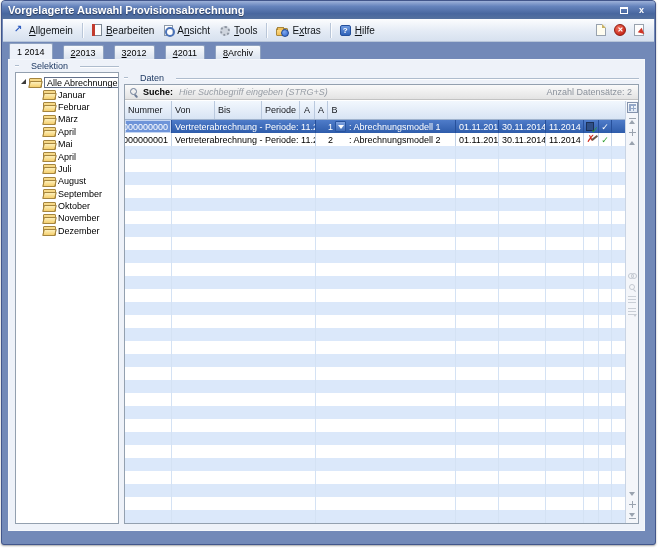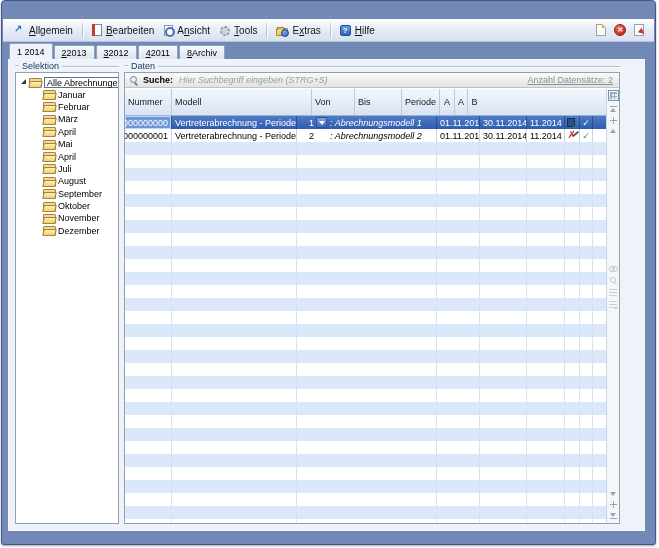--- a/index.html
+++ b/index.html
@@ -64,35 +64,35 @@
   .i-cancel { width:12px; height:12px; border-radius:50%; border:1px solid #8f1d12; position:relative;
     background:radial-gradient(circle at 35% 30%, #f2705c, #c8281a 75%); }
   .i-cancel::after { content:"\2715"; position:absolute; left:2.5px; top:1px; color:#fff; font-size:7px; font-weight:bold; }
   .i-exit { width:10px; height:12px; background:#fdfdfd; border:1px solid #98a2ae; position:relative; }
   .i-exit::after { content:""; position:absolute; right:-2px; bottom:0; width:0; height:0;
     border-top:3px solid transparent; border-bottom:3px solid transparent; border-left:6px solid #d03425;
     transform:rotate(40deg); }
 
   
   .tabstrip { position:absolute; top:42px; left:7px; right:11px; height:16px; display:flex; align-items:flex-end; }
-  .tab { display:inline-flex; align-items:center; height:14px; padding:0 7px; margin-right:1px;
+  .tab { display:inline-flex; align-items:center; height:14px; padding:0 7px; margin-right:10px;
     background:linear-gradient(#f8fafc,#dce4ef); border:1px solid #8fa2c0; border-bottom:none;
     border-radius:2px 2px 0 0; font-size:9px; color:#000; cursor:pointer; position:relative; }
   .tab.active { height:16px; background:var(--page,#eef2f9); z-index:3; }
 
   .tabpage {
     position:absolute; top:58px; left:6px; right:10px; bottom:13px;
     background:var(--page,#eef2f9); border:1px solid #f4f7fb;
   }
 
   
   .group { position:absolute; top:1px; bottom:6px; }
   .g-sel { left:6px; width:104px; }
-  .g-dat { left:115px; right:24px; }
-  .group-label { height:10px; display:flex; align-items:center; gap:3px; font-size:9px; color:#1f3a63; }
+  .g-dat { left:115px; right:5px;margin-top:12px; }
+  .group-label { height:10px; display:flex; align-items:center; gap:12px; font-size:9px; color:#1f3a63; }
   .gl-pre { width:4px; height:2px; border-top:1px solid #aebccd; border-bottom:1px solid #fdfdfe; }
   .gl-line { flex:1; height:2px; border-top:1px solid #aebccd; border-bottom:1px solid #fdfdfe; margin-top:1px; }
   .box { position:absolute; left:0; right:0; top:11px; bottom:0; background:#fff; border:1px solid #93a0af; overflow:hidden; }
 
   
   .tree { padding:3px 0 0 2px; font-size:9px; }
   .t-row { display:flex; align-items:center; height:12.4px; gap:3px; cursor:pointer; white-space:nowrap; }
   .t-arrow { width:0; height:0; border-left:5px solid transparent; border-bottom:5px solid #3a3a3a; margin:0 0 2px 3px; }
   .t-root-label { border:1px solid #62708a; padding:0 2px; height:11px; line-height:10px; background:#fff; }
   .t-child { padding-left:25px;align-items:center; }
@@ -107,47 +107,47 @@
     display:flex; align-items:center; padding:0 4px; gap:4px;justify-content:center; }
   .mag { width:10px; height:10px; position:relative; flex:0 0 auto; }
   .mag::before { content:""; position:absolute; left:1px; top:1px; width:5px; height:5px;
     border:1.5px solid #6b7b96; border-radius:50%; }
   .mag::after { content:""; position:absolute; right:1px; bottom:0; width:4px; height:2px;
     background:#6b7b96; transform:rotate(45deg); border-radius:1px; }
   .search-label { font-size:9px; font-weight:bold; color:#000; }
   .search-input { flex:1; border:0; background:transparent; outline:none;
     font:italic 9px "Liberation Sans", sans-serif; color:#444; min-width:10px; }
   .search-input::placeholder { color:#989ea6; font-style:italic; }
-  .count { font-size:9px; color:#8b929c; white-space:nowrap; padding-right:2px;text-decoration:underline; }
+  .count { font-size:9px; color:#8b929c; white-space:nowrap; padding-right:2px; }
 
   
   .grid-main { position:absolute; top:16px; left:0; right:0; bottom:0; display:flex; }
   .cols { flex:1; overflow:hidden; }
-  .hrow { display:flex; height:27px; background:linear-gradient(var(--hdr-from,#f2f7fd), var(--hdr-to,#d8e4f4));
+  .hrow { display:flex; height:19px; background:linear-gradient(var(--hdr-from,#f2f7fd), var(--hdr-to,#d8e4f4));
     border-bottom:1px solid #9fb2cd; }
   .hcell { font-size:9px; color:#15181d; padding:0 3px; display:flex; align-items:center;
     border-right:1px solid #bac9de; white-space:nowrap; overflow:hidden; }
   .c0 { width:47px; } .c1 { flex:1; } .c2 { width:140px; } .c3 { width:43px; } .c4 { width:47px; } .c5 { width:38px; }
   .c6 { width:15px; justify-content:center; padding:0 1px; }
   .c7 { width:13px; justify-content:center; padding:0; }
   .c8 { width:13px; justify-content:center; padding:0; border-right:0 !important; }
 
   .drow { display:flex; height:13px; font-size:9px; }
   .dcell { display:flex; align-items:center; padding:0 3px; border-right:1px solid #c3d2e6;
     white-space:nowrap; overflow:hidden; }
   .drow.sel { background:linear-gradient(var(--sel-from,#4f7cc9), var(--sel-to,#2e5cab)); color:#fff; }
   .drow.sel .dcell { border-right-color:#27509b; }
   .drow.plain { background:#fff; color:#000; }
   .drow.stripe .dcell { border-right-color:#d4e2f4; }
   .drow.blue { background:var(--stripe,#dbe8fa); }
   .drow.white { background:#fff; }
   .num { justify-content:flex-end; }
   .cell-focus { background:#6e94d9; box-shadow:inset 0 0 0 1px #c4d5f2; }
   .m-num { width:14px; text-align:right; margin-right:2px; flex:0 0 auto; }
-  .m-text { margin-left:3px;font-style:italic; }
+  .m-text { margin-left:3px; }
   .dd { width:11px; height:11px; flex:0 0 auto; background:linear-gradient(#7fa3e0,#3c69b6);
     border:1px solid #27539f; border-radius:1px; display:flex; align-items:center; justify-content:center; cursor:pointer; }
   .dd::after { content:""; border-left:3px solid transparent; border-right:3px solid transparent; border-top:4px solid #fff; }
   .dd-sp { width:11px; flex:0 0 auto; }
 
   .st-done { position:relative; width:11px; height:10px; flex:0 0 auto; }
   .st-done::before { content:""; position:absolute; left:0; top:0; width:6px; height:7px;
     background:#2f4f86; border:1px solid #1c3157; }
   .st-done::after { content:"\2713"; font-family:"DejaVu Sans",sans-serif; position:absolute; right:-2px; bottom:-3px;
     color:var(--green,#3dbf3d); font-size:9px; font-weight:bold; }
@@ -188,20 +188,27 @@
     background:#99a2ae; transform:rotate(45deg); }
   .lines { background:repeating-linear-gradient(#a7afba 0 1px, transparent 1px 3px); width:8px; height:7px; }
   .lines.arr::after { content:""; position:absolute; right:-1px; bottom:-2px; width:0; height:0;
     border-left:2.5px solid transparent; border-right:2.5px solid transparent; border-top:3px solid #a7afba; }
 </style>
 </head>
 <body>
 
 <div class="window">
 
+  <div class="titlebar">
+    <span class="title">Vorgelagerte Auswahl Provisionsabrechnung</span>
+    <span class="tb-btn">
+        <span class="restore-glyph"></span>
+      </span>
+    <span class="tb-btn">x</span>
+  </div>
 
   <div class="menubar">
     <div class="menu-group" id="menu-groups">
         <button class="menu-item">
           <span class="mi i-nav-arrow"></span>
           <span><u>A</u>llgemein</span>
         </button>
         <span class="menu-sep"></span>
         <button class="menu-item">
           <span class="mi i-edit"></span>
@@ -322,21 +329,20 @@
         <div class="searchbar">
           <span class="mag"></span>
           <span class="search-label">Suche:</span>
           <input class="search-input" value="" placeholder="Hier Suchbegriff eingeben (STRG+S)" style="">
           <span class="count">Anzahl Datensätze: 2</span>
         </div>
         <div class="grid-main">
           <div class="cols" id="gridcols">
               <div class="hrow">
                 <div class="hcell c0">Nummer</div>
-                <div class="hcell c2">Modell</div>
                 <div class="hcell c3">Von</div>
                 <div class="hcell c4">Bis</div>
                 <div class="hcell c5">Periode</div>
                 <div class="hcell c6">A</div>
                 <div class="hcell c7">A</div>
                 <div class="hcell c8">B</div>
               </div>
               <div class="drow sel">
                 <div class="dcell c0 num cell-focus">1000000000</div>
                 <div class="dcell c1">Vertreterabrechnung - Periode: 11.2014</div>

